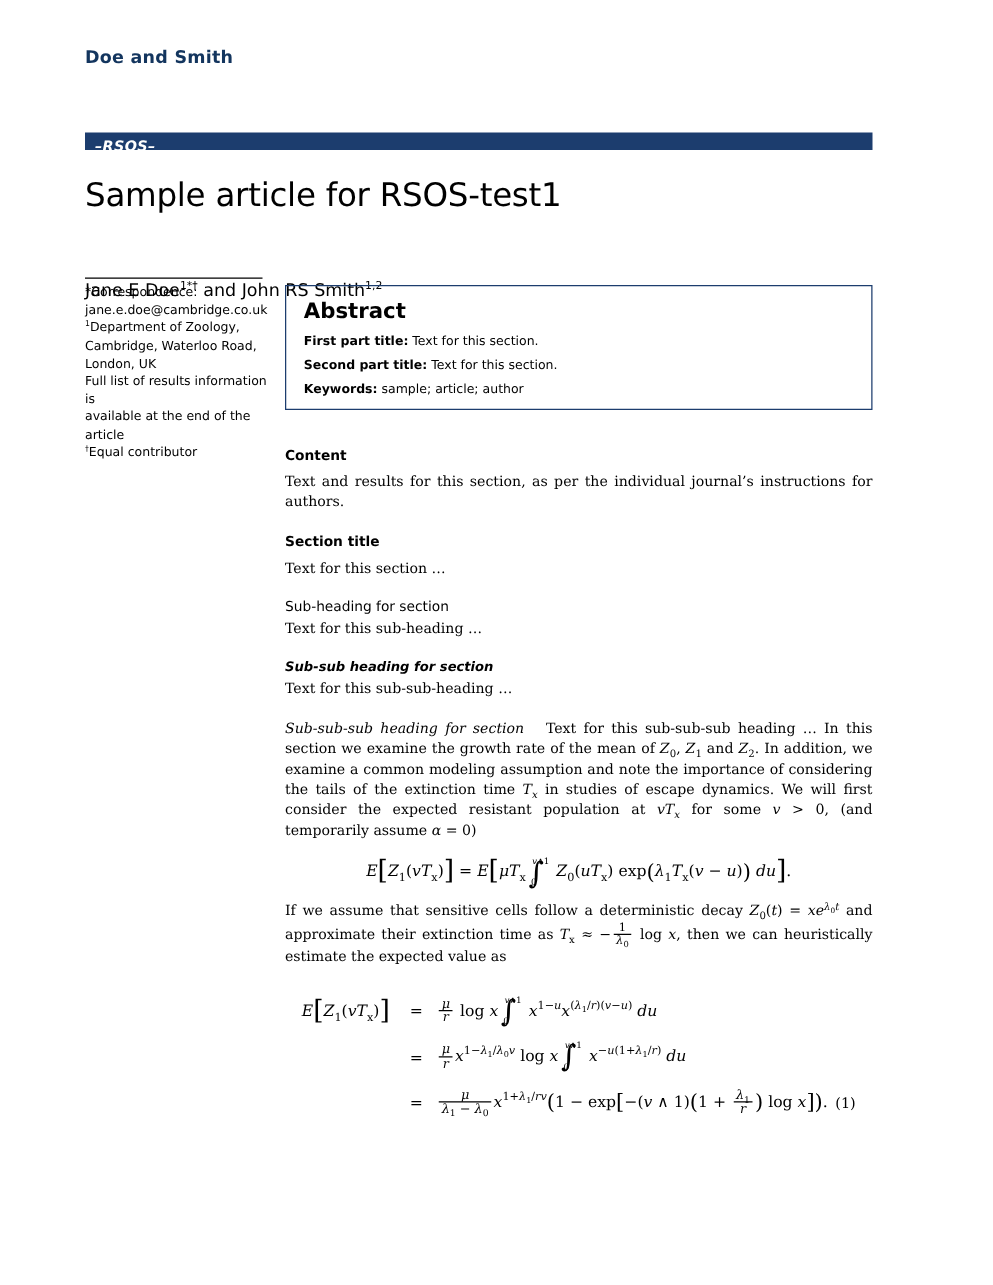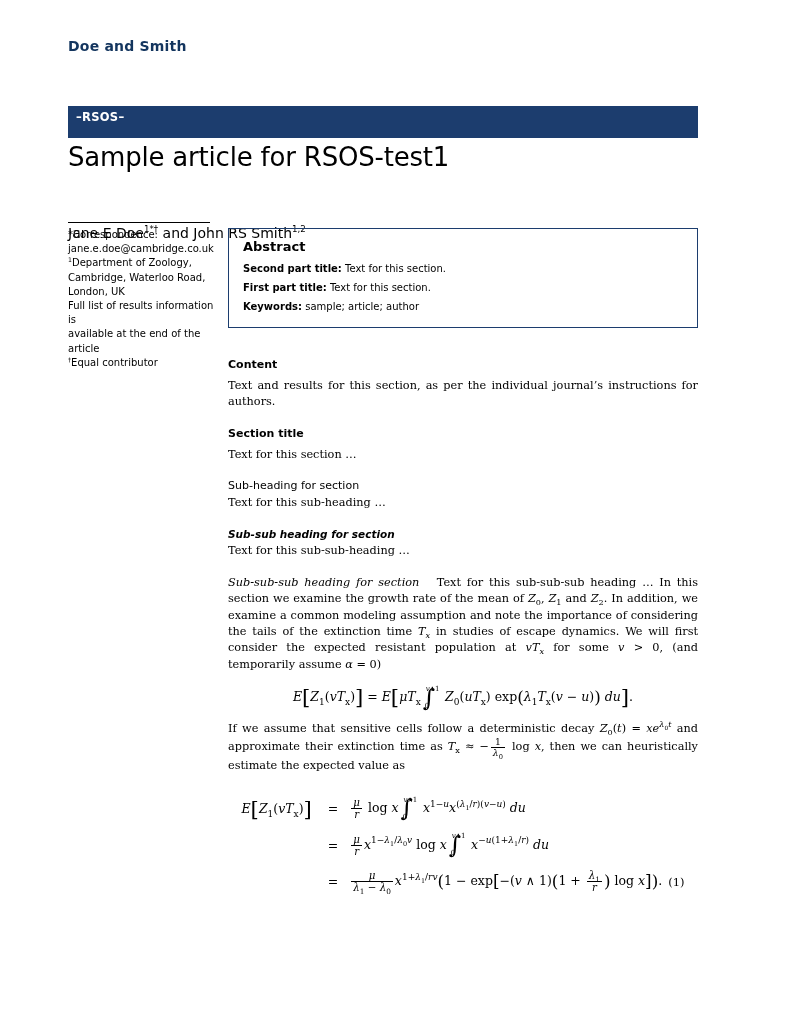--- a/index.html
+++ b/index.html
@@ -29,22 +29,23 @@
     font-size: 14px;
     font-weight: bold;
     color: #13355e;
     letter-spacing: 0.2px;
   }
   .journal-bar {
     position: absolute;
     top: 106px;
     left: 68px;
     width: 630px;
-    height: 32px;
+    height: 14px;
     background: #1c3d6e;
+    font-style: italic;
   }
   .journal-bar-text {
     position: absolute;
     left: 8px;
     top: 4px;
     color: #ffffff;
     font-family: "DejaVu Sans", sans-serif;
     font-size: 11.5px;
     font-weight: bold;
     letter-spacing: 0.3px;
@@ -104,21 +105,21 @@
     box-sizing: border-box;
   }
   .abstract-inner {
     padding: 10px 14px 0 14px;
     font-family: "DejaVu Sans", sans-serif;
     font-size: 10.5px;
     color: #000000;
   }
   .abstract-heading {
     font-weight: bold;
-    font-size: 13px;
+    font-size: 17px;
     margin-bottom: 9px;
   }
   .abs-line {
     margin-bottom: 8px;
     font-size: 10px;
   }
   .abs-line b { font-weight: bold; }
   .body {
     position: absolute;
     top: 358px;
@@ -256,22 +257,22 @@
     <span class="line">Cambridge, Waterloo Road,</span>
     <span class="line">London, UK</span>
     <span class="line">Full list of results information is</span>
     <span class="line">available at the end of the article</span>
     <span class="line"><sup>†</sup><span>Equal contributor</span></span>
   </div>
 
   <div class="abstract-box">
     <div class="abstract-inner">
       <div class="abstract-heading">Abstract</div>
+      <div class="abs-line"><b>First part title:</b> <span>Text for this section.</span></div>
       <div class="abs-line"><b>Second part title:</b> <span>Text for this section.</span></div>
-      <div class="abs-line"><b>First part title:</b> <span>Text for this section.</span></div>
       <div class="abs-line"><b>Keywords:</b> <span>sample; article; author</span></div>
     </div>
   </div>
 
   <div class="body">
 
     <h2 class="section">Content</h2>
     <p class="para">Text and results for this section, as per the individual journal’s instructions for authors.</p>
 
     <h2 class="section">Section title</h2>

